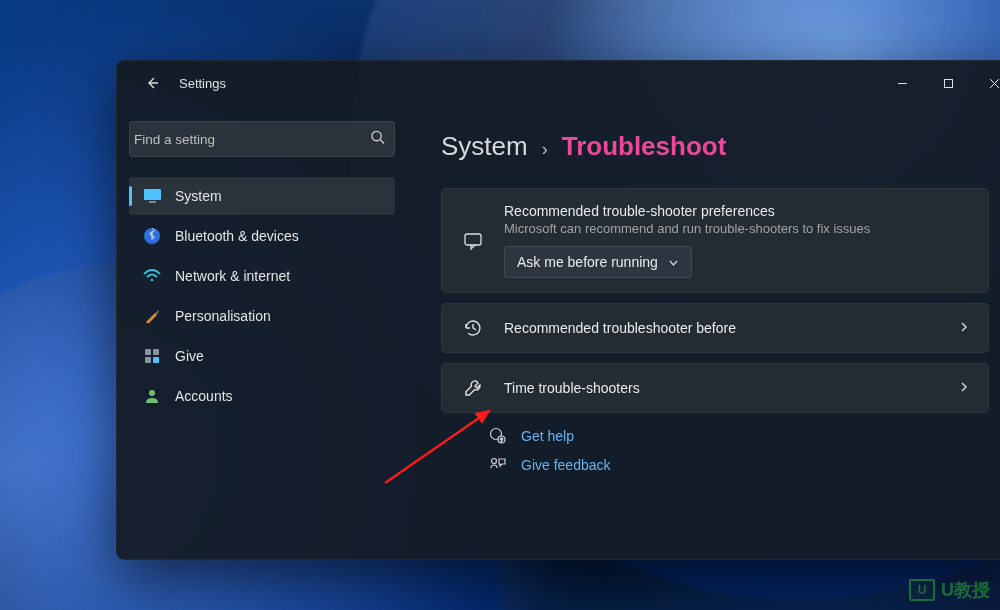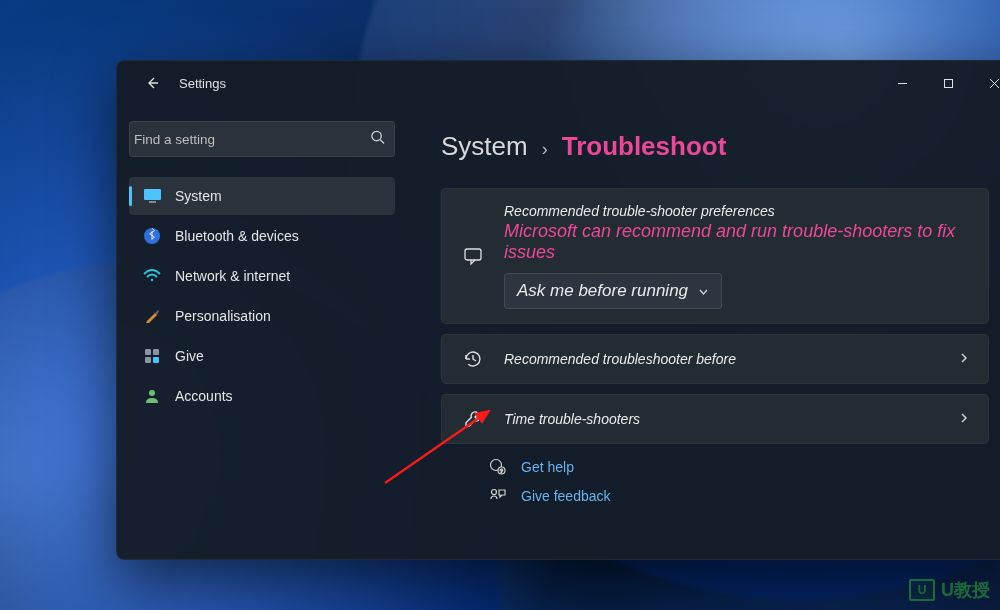--- a/index.html
+++ b/index.html
@@ -75,30 +75,30 @@
   .breadcrumb .chev { font-size: 18px; color: #bcbcbc; }
   .breadcrumb .bc-current { font-size: 26px; font-weight: 600; color: #ec4899; }
 
   .card {
     background: #232b33; border: 1px solid rgba(255,255,255,0.05);
     border-radius: 5px; padding: 14px 18px; margin-bottom: 10px;
     display:flex; align-items:center; gap:18px;
   }
   .card.clickable { cursor:pointer; }
   .card .cicon { width:26px; display:flex; align-items:center; justify-content:center; color:#e0e0e0; flex:0 0 auto; }
-  .card .ctext { flex: 1 1 auto; font-style: italic; }
+  .card .ctext { flex: 1 1 auto; }
   .card .ctext .ct-title { font-size: 14px; color:#eaeaea; }
-  .card .ctext .ct-sub { font-size: 18px; color:#ec4899; margin-top:2px; }
+  .card .ctext .ct-sub { font-size: 13px; color:#a3a3a3; margin-top:2px; }
   .card .arrow { color:#d0d0d0; font-size:14px; }
 
   .dropdown {
     display:inline-flex; align-items:center; gap:10px;
     background:#2d3640; border:1px solid rgba(255,255,255,0.1);
     border-radius:4px; padding: 7px 12px; margin-top:10px;
-    font-size:17px; color:#eaeaea; cursor:pointer;
+    font-size:14px; color:#eaeaea; cursor:pointer;
   }
 
   .links { margin-top:14px; padding-left: 48px; display:flex; flex-direction:column; gap:12px; }
   .linkrow { display:flex; align-items:center; gap:14px; font-size:14px; }
   .linkrow .licon { width:18px; color:#d0d0d0; display:flex; }
   .linkrow a { color:#66b3f0; text-decoration:none; cursor:pointer; }
 
   .scroll-track { position:absolute; right:4px; top:120px; bottom:14px; width:4px; }
   .scroll-thumb { position:absolute; left:0; top:0; width:4px; height:240px; background:#555d66; border-radius:2px; }
 

